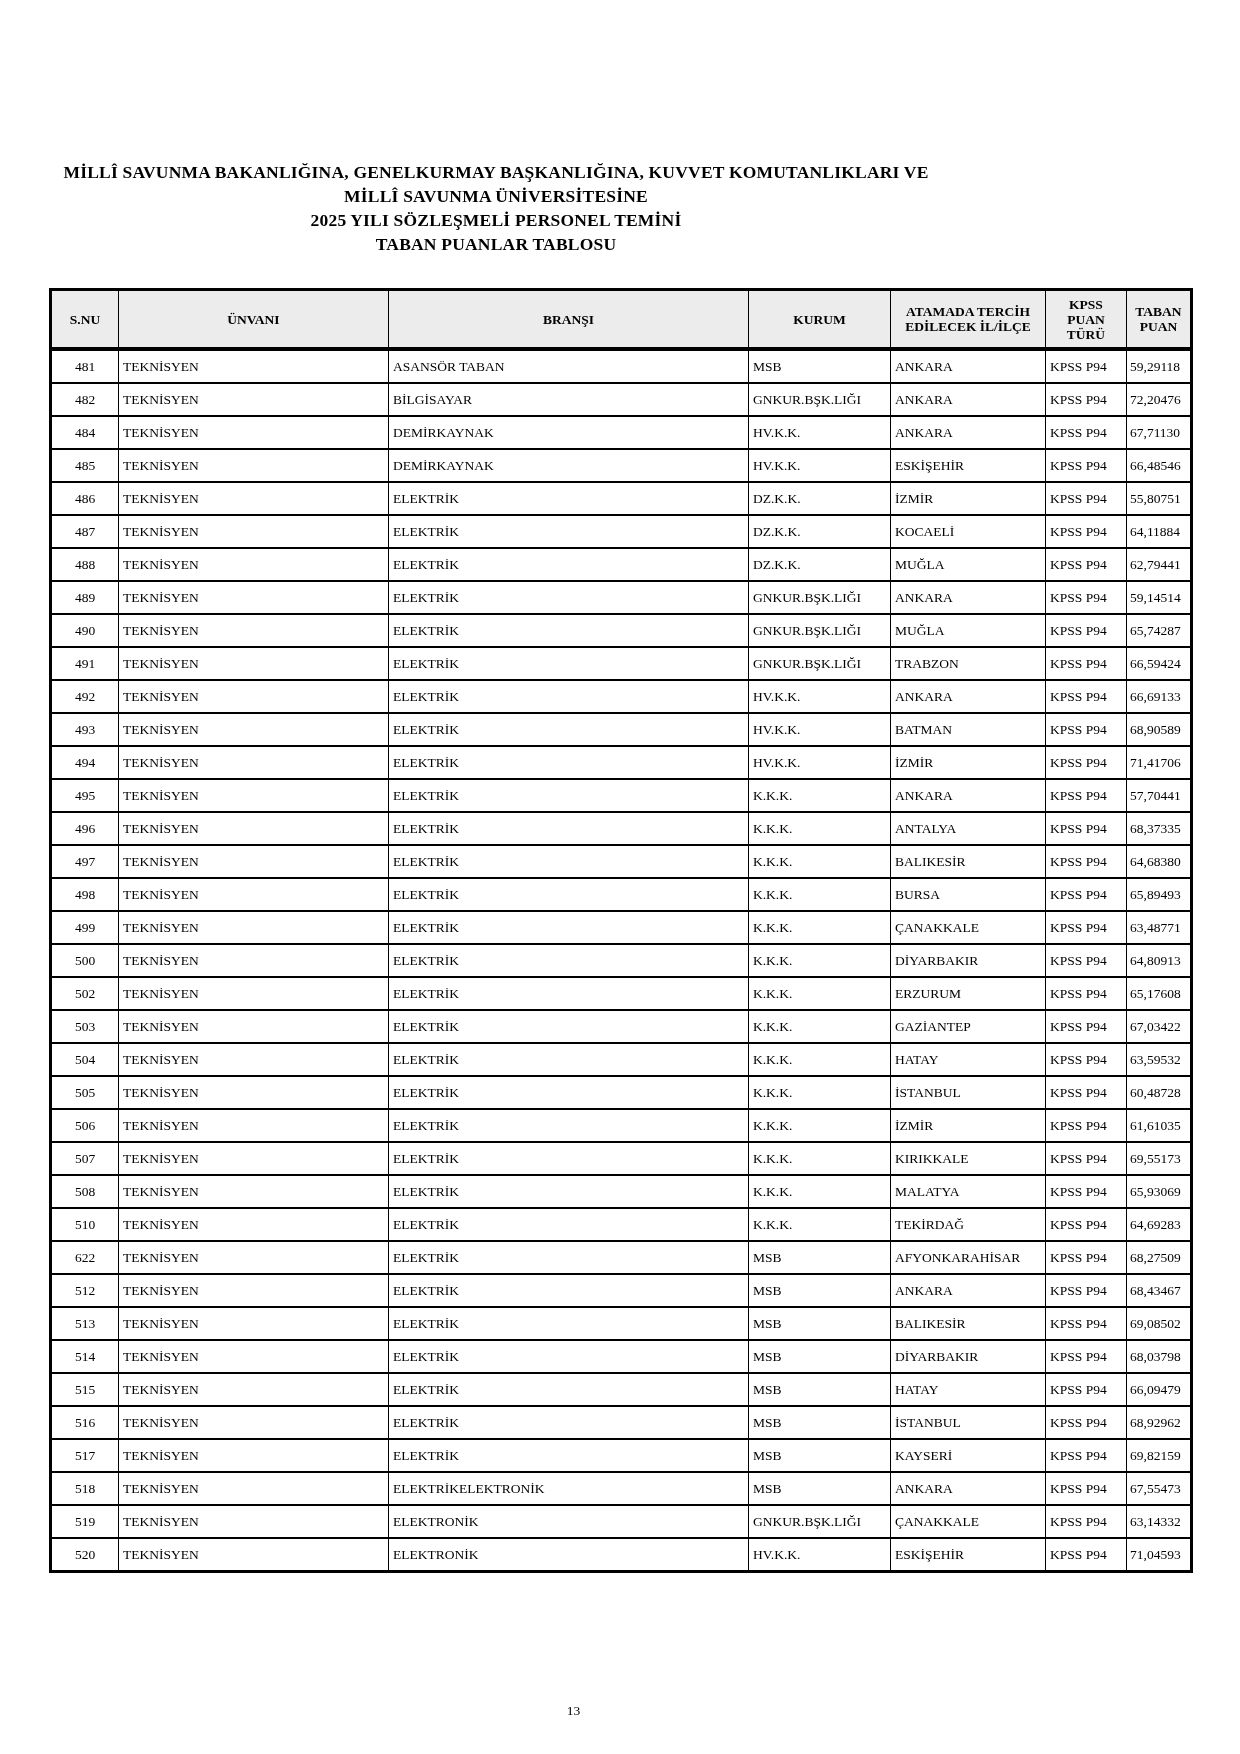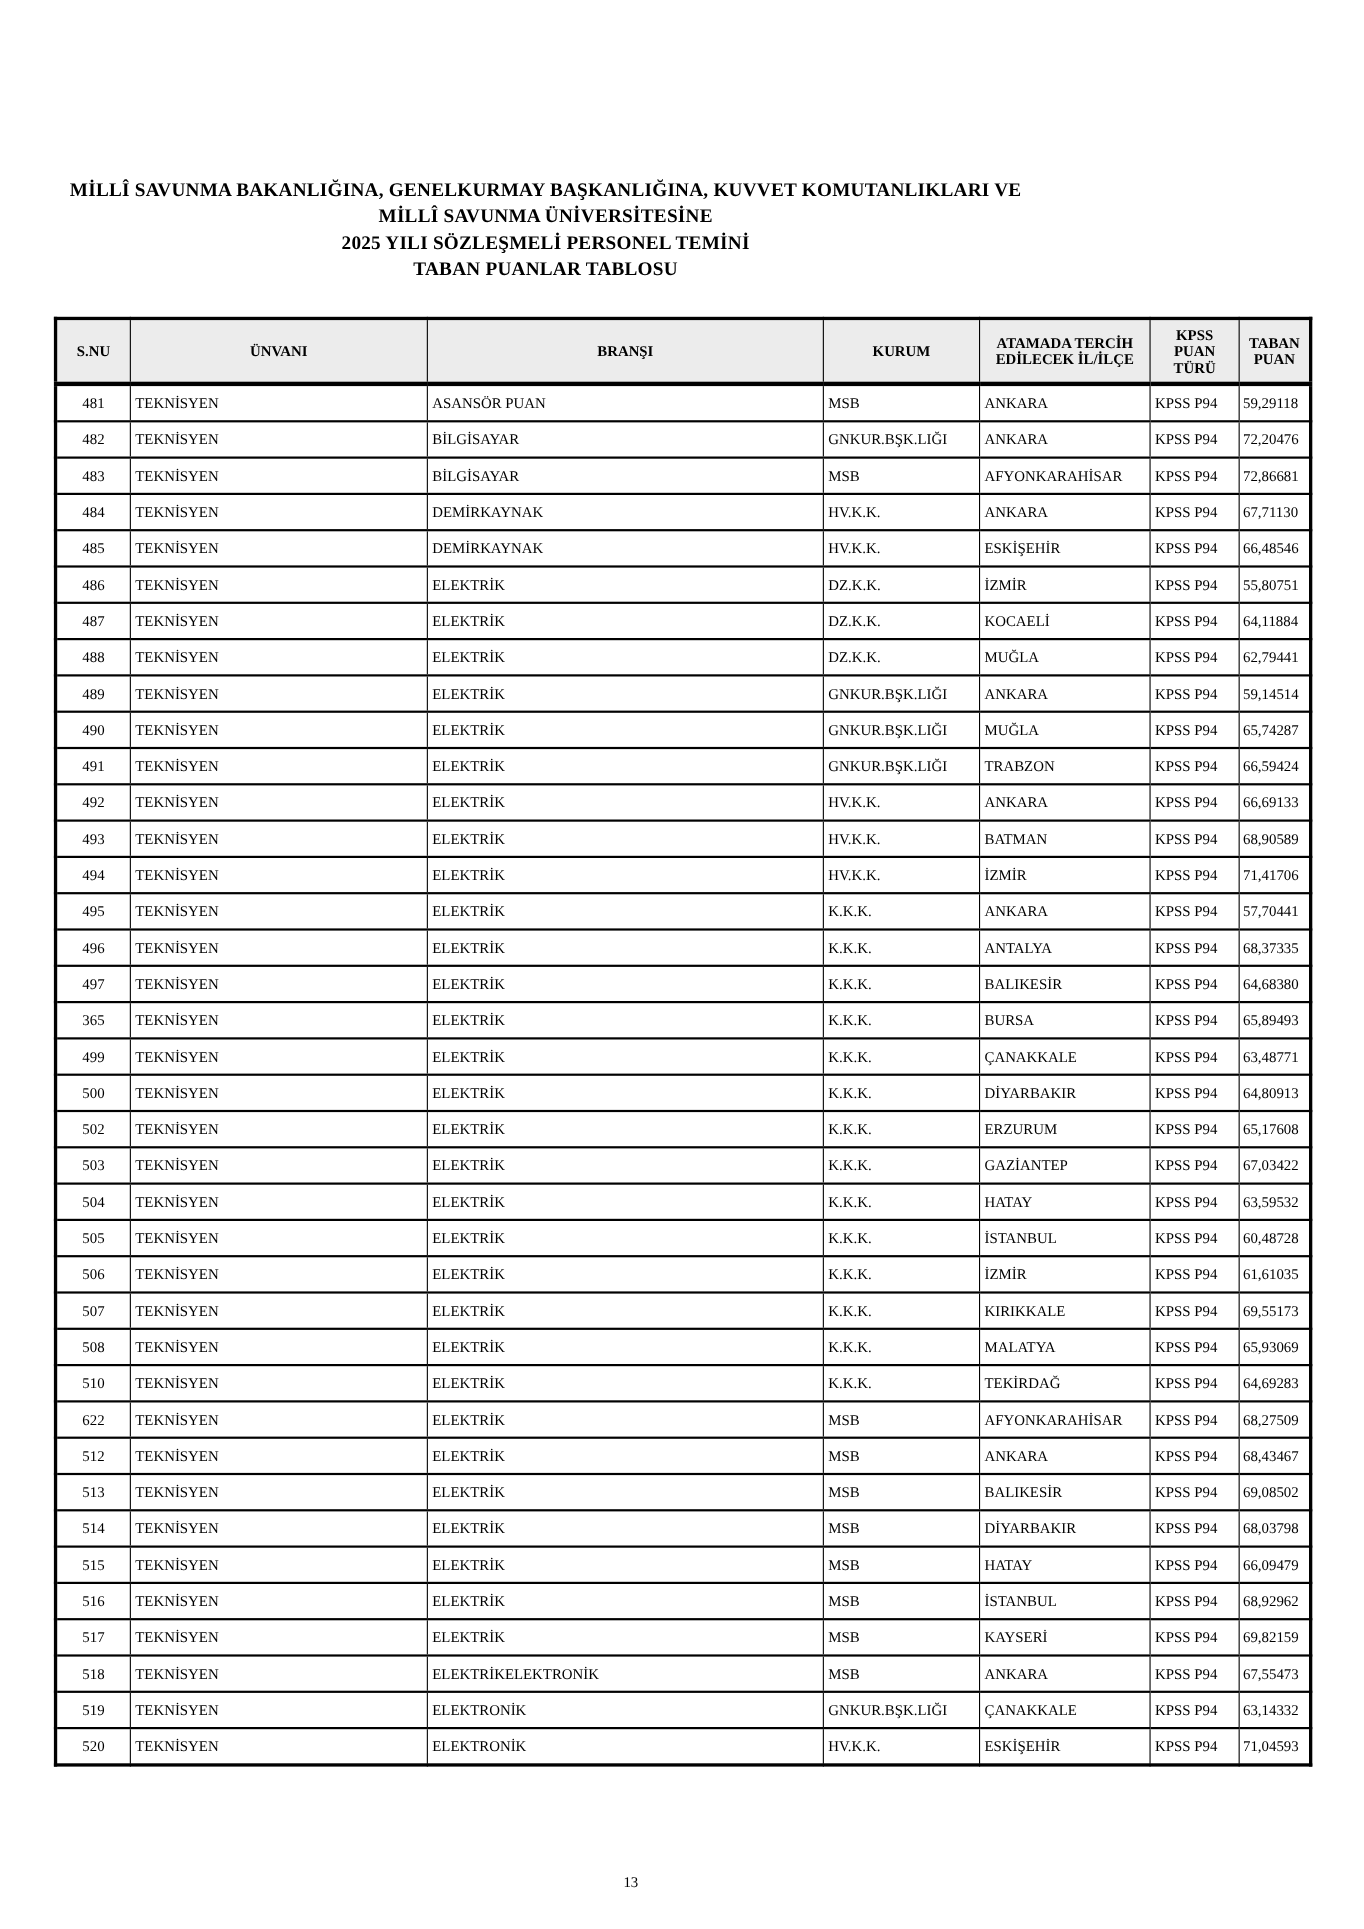--- a/index.html
+++ b/index.html
@@ -109,45 +109,36 @@
 PUAN
 TÜRÜ</th>
         <th>TABAN
 PUAN</th>
       </tr>
   </thead>
   <tbody>
       <tr>
         <td class="c-snu">481</td>
         <td class="c-unvani">TEKNİSYEN</td>
-        <td class="c-bransi">ASANSÖR PUAN</td>
+        <td class="c-bransi">ASANSÖR TABAN</td>
         <td class="c-kurum">MSB</td>
         <td class="c-il">ANKARA</td>
         <td class="c-kpss">KPSS P94</td>
         <td class="c-taban">59,29118</td>
       </tr>
       <tr>
         <td class="c-snu">482</td>
         <td class="c-unvani">TEKNİSYEN</td>
         <td class="c-bransi">BİLGİSAYAR</td>
         <td class="c-kurum">GNKUR.BŞK.LIĞI</td>
         <td class="c-il">ANKARA</td>
         <td class="c-kpss">KPSS P94</td>
         <td class="c-taban">72,20476</td>
       </tr>
       <tr>
-        <td class="c-snu">483</td>
-        <td class="c-unvani">TEKNİSYEN</td>
-        <td class="c-bransi">BİLGİSAYAR</td>
-        <td class="c-kurum">MSB</td>
-        <td class="c-il">AFYONKARAHİSAR</td>
-        <td class="c-kpss">KPSS P94</td>
-        <td class="c-taban">72,86681</td>
-      </tr>
-      <tr>
         <td class="c-snu">484</td>
         <td class="c-unvani">TEKNİSYEN</td>
         <td class="c-bransi">DEMİRKAYNAK</td>
         <td class="c-kurum">HV.K.K.</td>
         <td class="c-il">ANKARA</td>
         <td class="c-kpss">KPSS P94</td>
         <td class="c-taban">67,71130</td>
       </tr>
       <tr>
         <td class="c-snu">485</td>
@@ -260,21 +251,21 @@
       <tr>
         <td class="c-snu">497</td>
         <td class="c-unvani">TEKNİSYEN</td>
         <td class="c-bransi">ELEKTRİK</td>
         <td class="c-kurum">K.K.K.</td>
         <td class="c-il">BALIKESİR</td>
         <td class="c-kpss">KPSS P94</td>
         <td class="c-taban">64,68380</td>
       </tr>
       <tr>
-        <td class="c-snu">365</td>
+        <td class="c-snu">498</td>
         <td class="c-unvani">TEKNİSYEN</td>
         <td class="c-bransi">ELEKTRİK</td>
         <td class="c-kurum">K.K.K.</td>
         <td class="c-il">BURSA</td>
         <td class="c-kpss">KPSS P94</td>
         <td class="c-taban">65,89493</td>
       </tr>
       <tr>
         <td class="c-snu">499</td>
         <td class="c-unvani">TEKNİSYEN</td>

